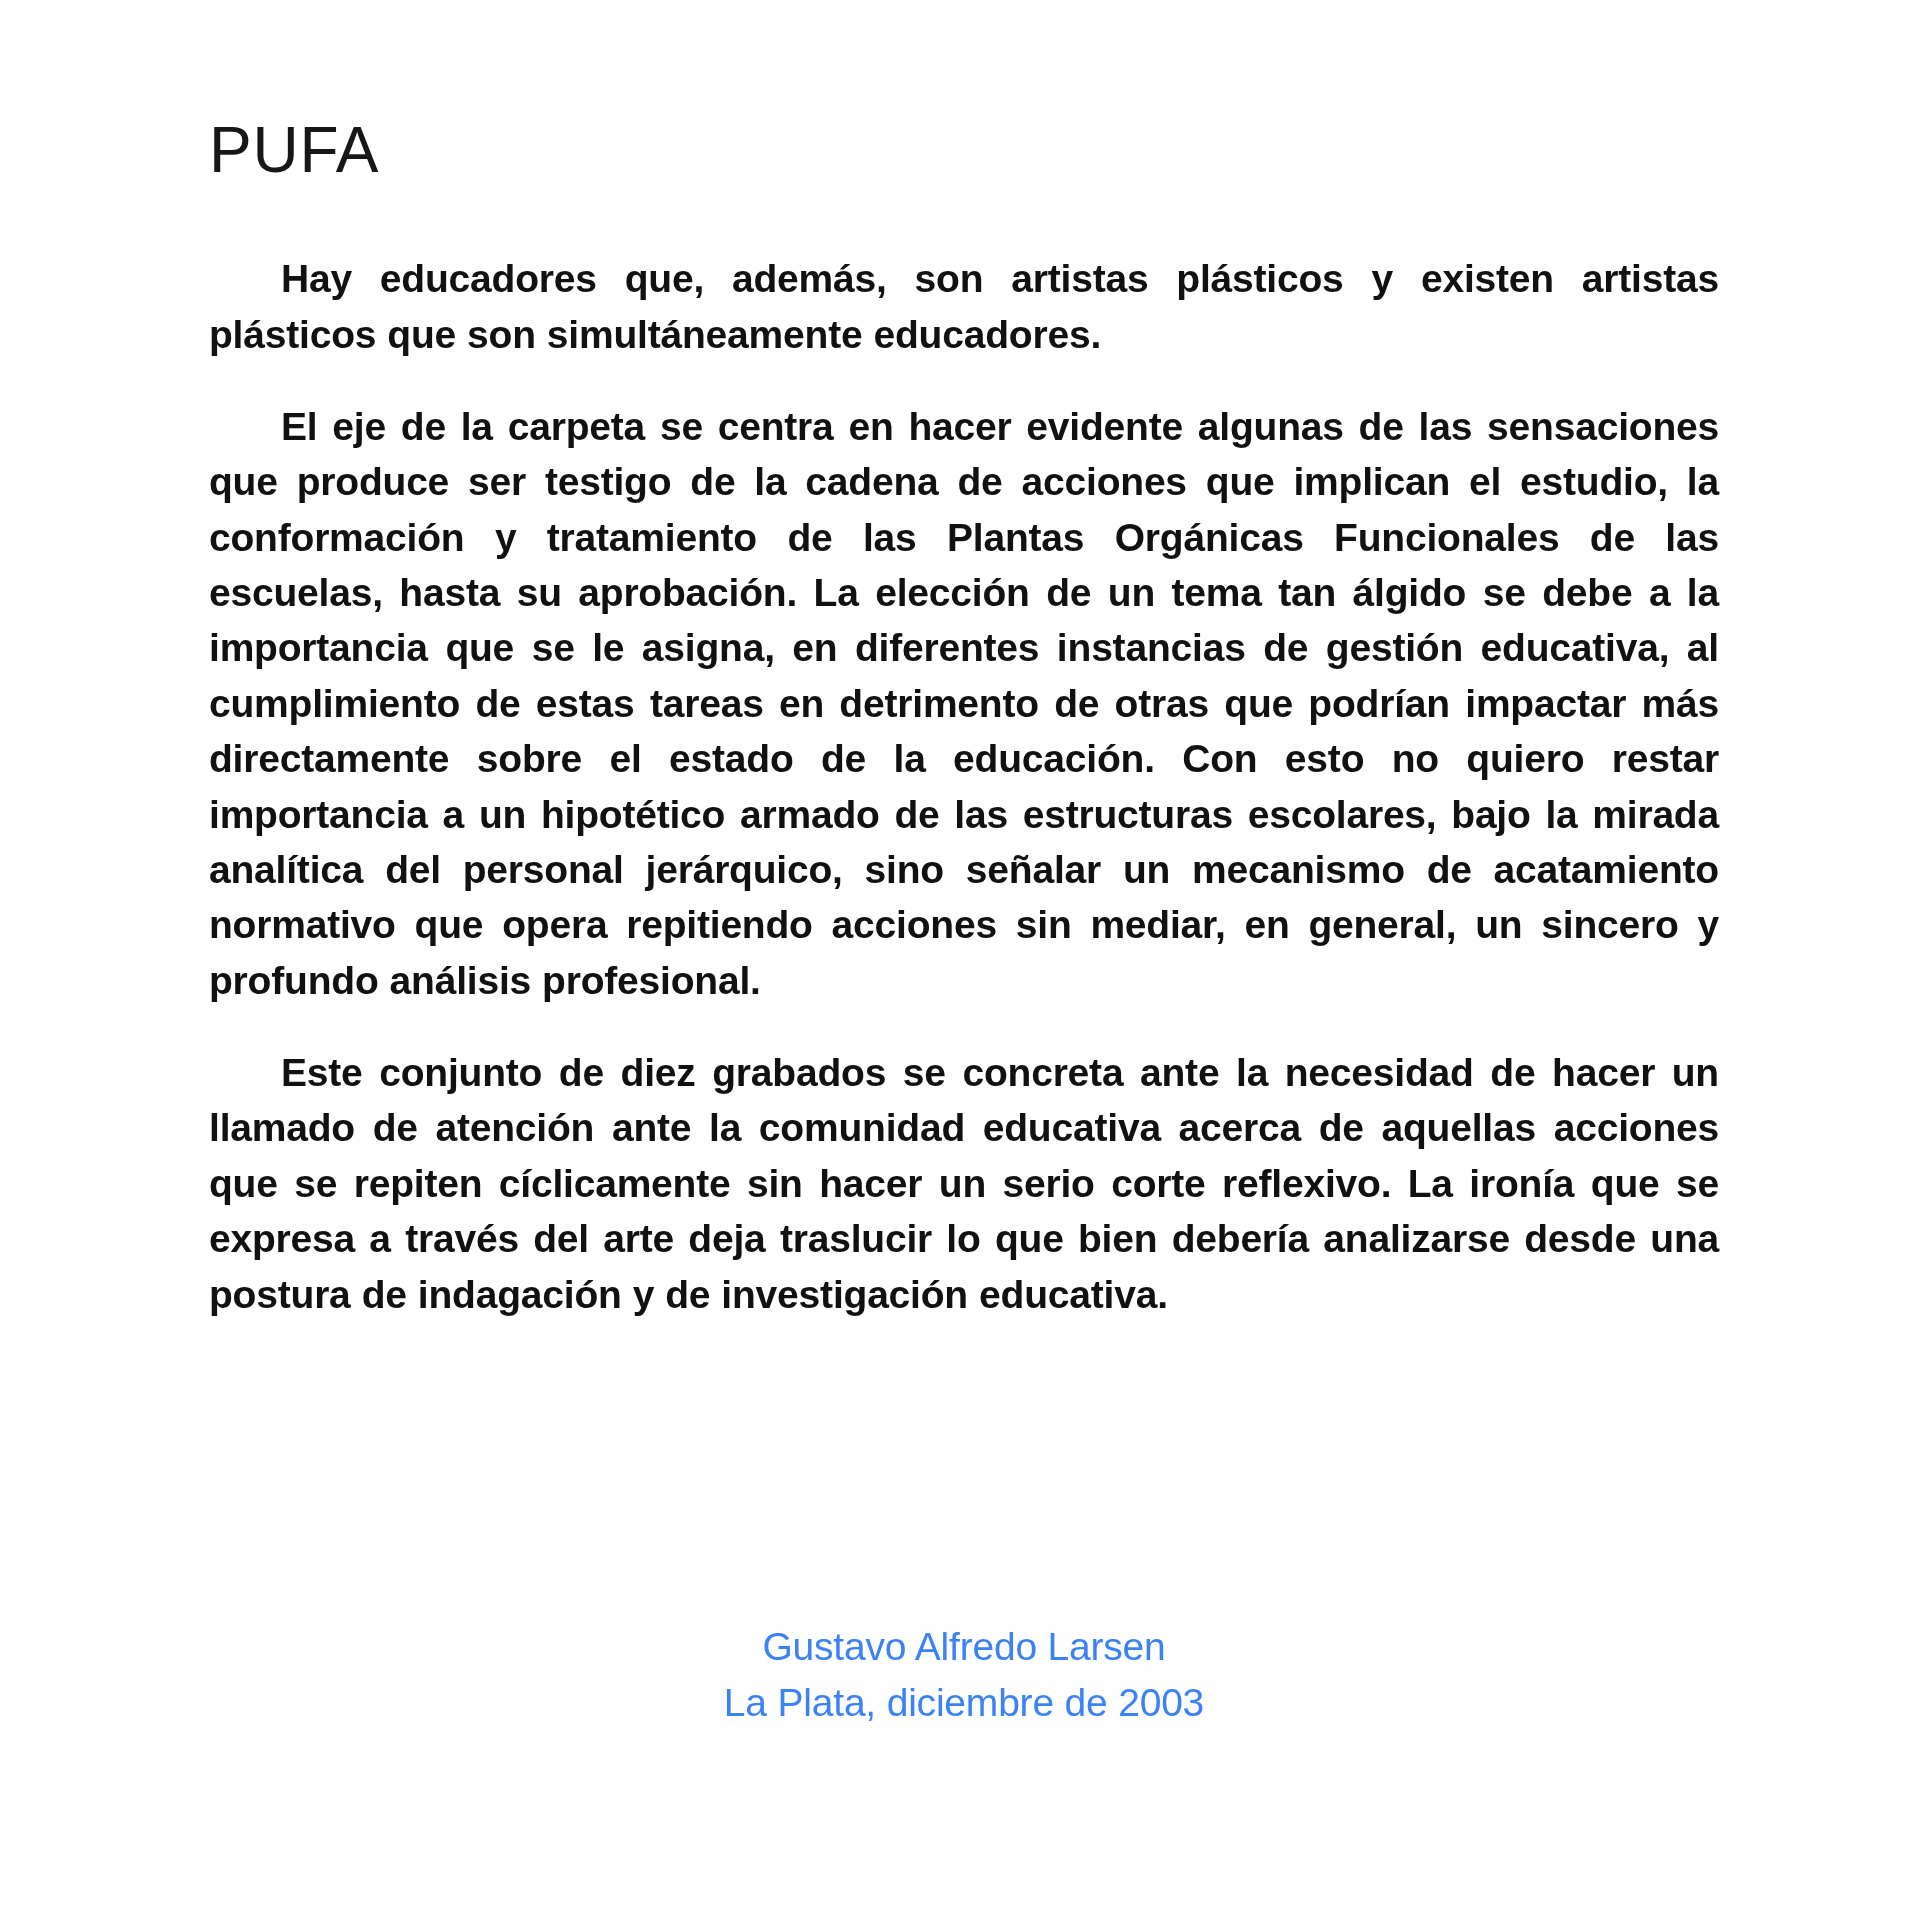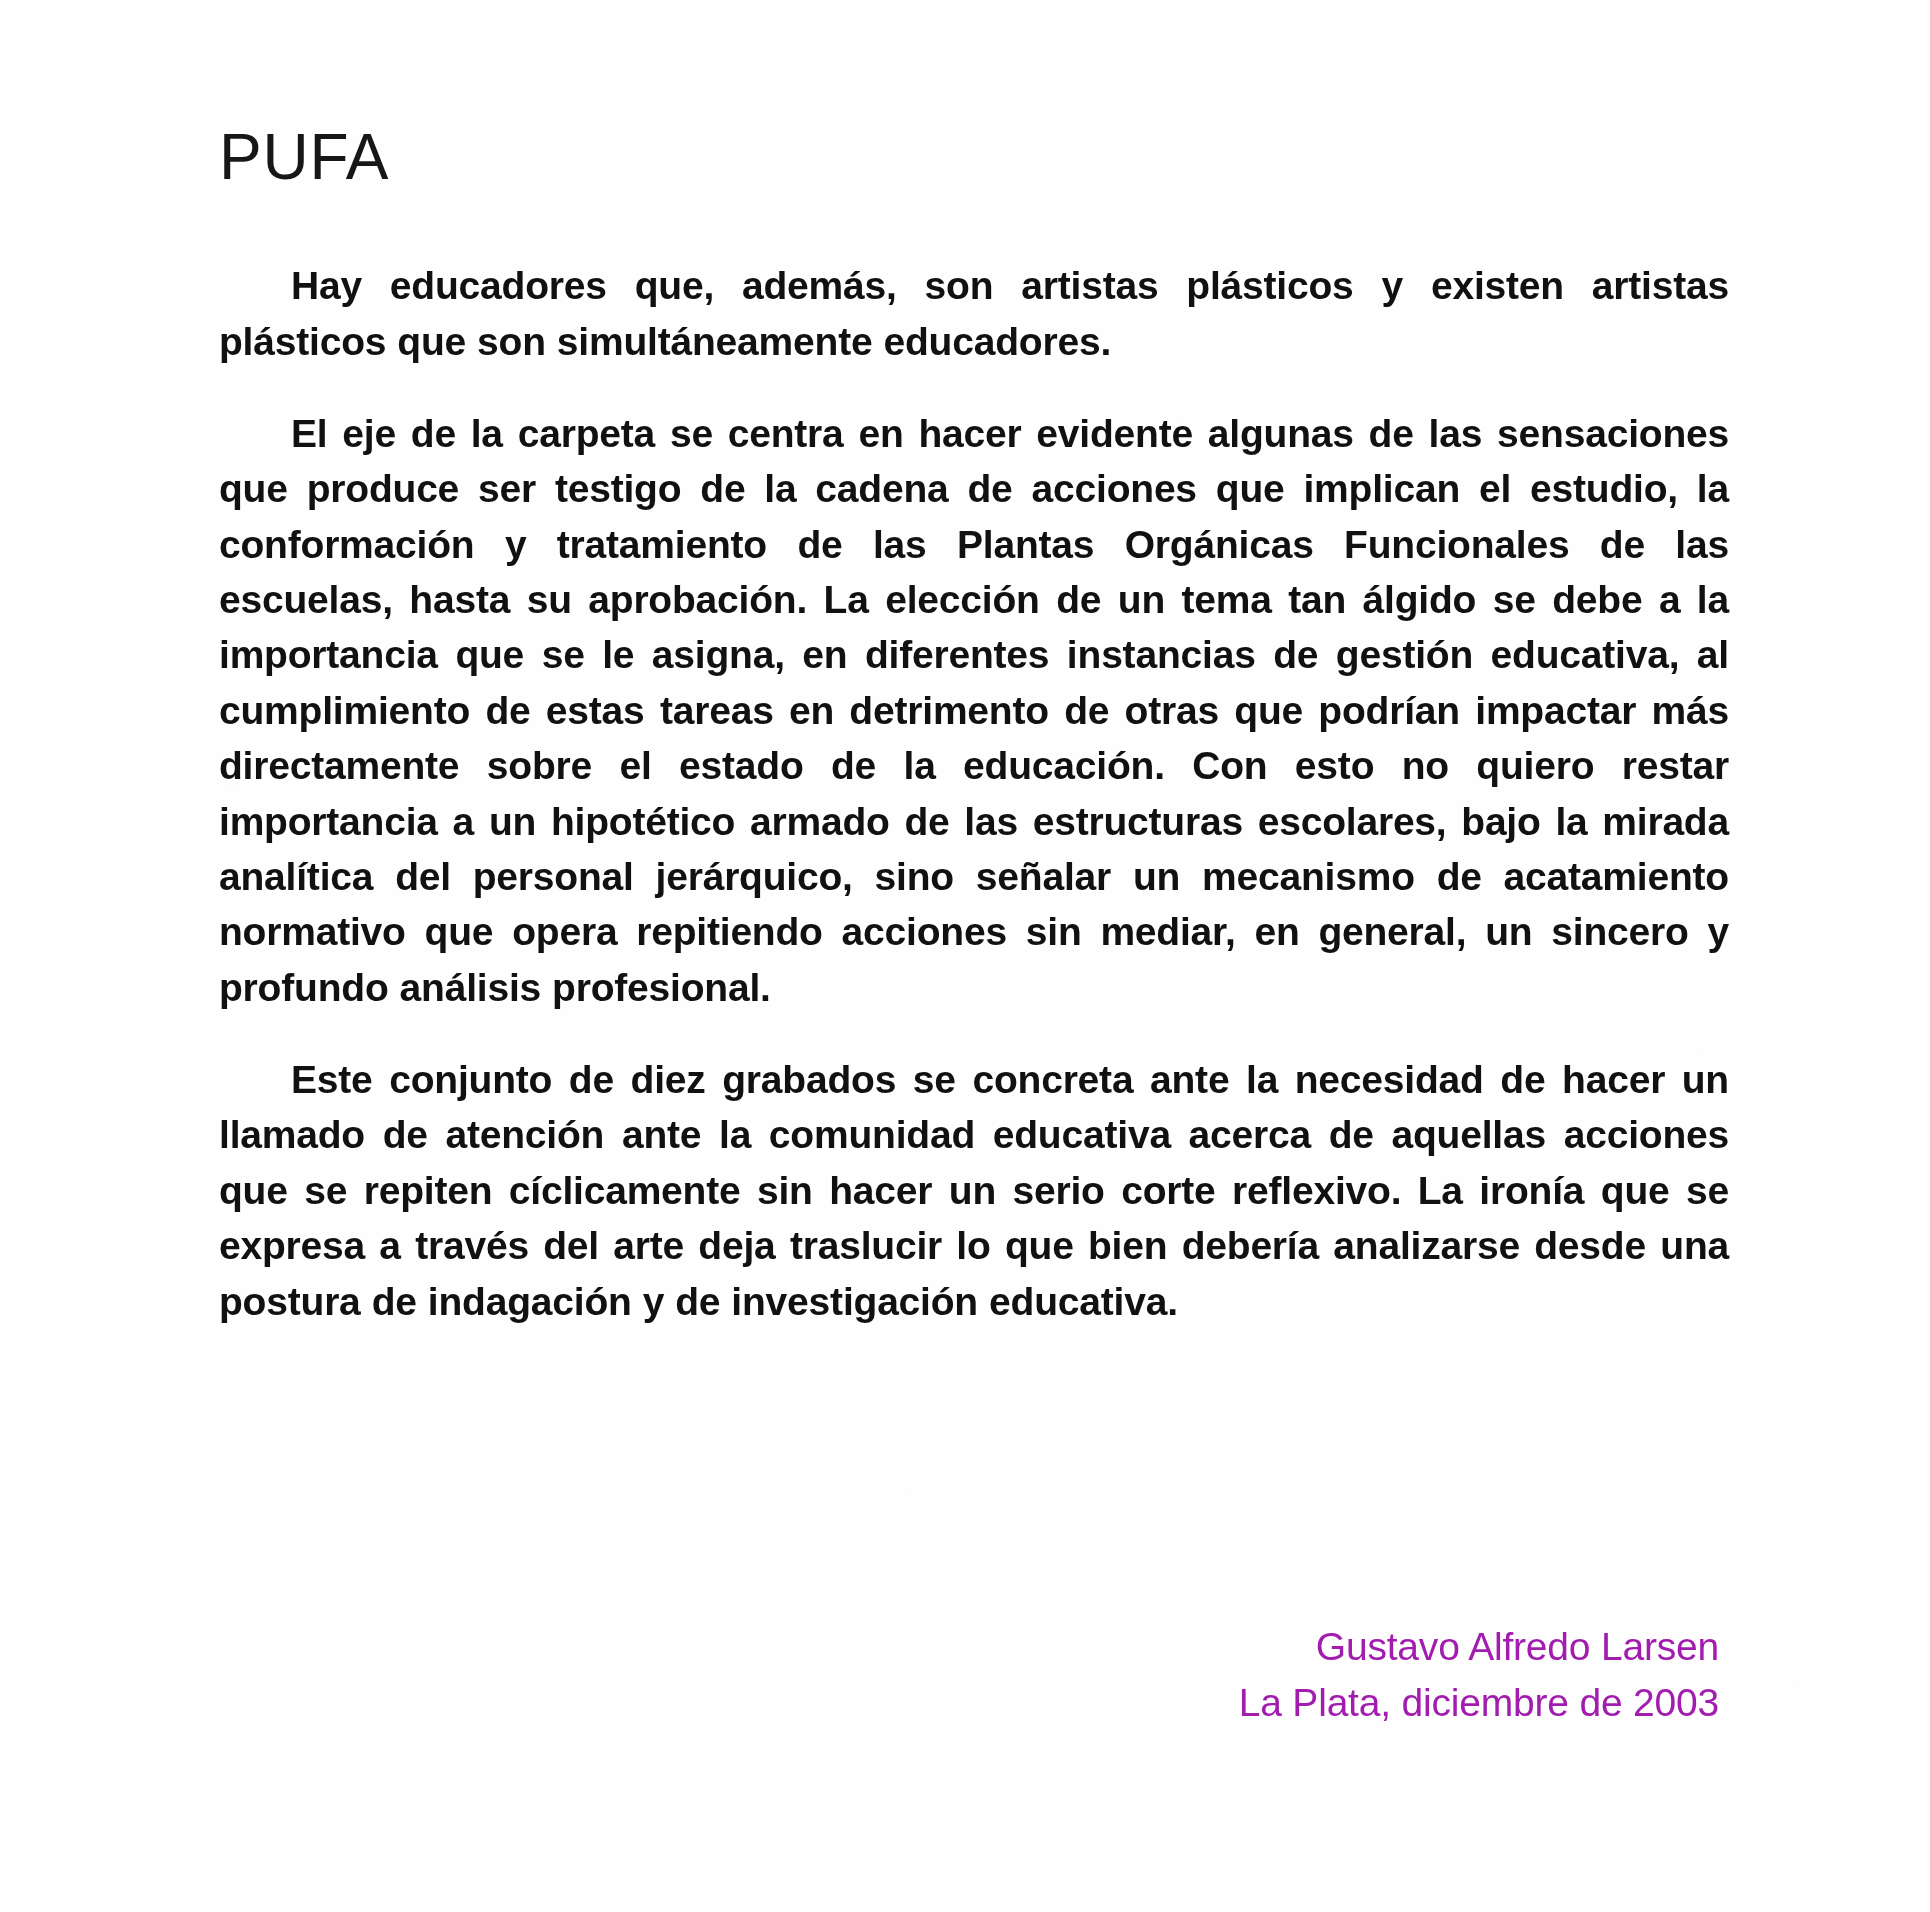--- a/index.html
+++ b/index.html
@@ -27,23 +27,22 @@
       radial-gradient(circle at 61% 22%, rgba(0,0,0,0.018) 0 0.9px, transparent 1.6px),
       radial-gradient(circle at 12% 41%, rgba(0,0,0,0.020) 0 1px, transparent 1.6px),
       radial-gradient(circle at 88% 55%, rgba(0,0,0,0.015) 0 0.9px, transparent 1.6px),
       radial-gradient(circle at 47% 78%, rgba(0,0,0,0.016) 0 0.9px, transparent 1.6px),
       radial-gradient(circle at 93% 88%, rgba(0,0,0,0.018) 0 1.1px, transparent 1.6px);
   }
 
   .sheet {
     position: absolute;
     left: 209px;
-    top: 124px;
+    top: 117px;
     width: 1510px;
-    margin-left: 10px;
   }
 
   .doc-title {
     font-size: 64px;
     font-weight: 400;
     letter-spacing: 0.8px;
     line-height: 1.05;
     margin: 0 0 67px 0;
     color: #171717;
   }
@@ -65,24 +64,24 @@
     content: "";
     display: inline-block;
     width: 72px;
   }
 
   .signature {
     position: absolute;
     left: 209px;
     top: 1619px;
     width: 1510px;
-    text-align: right;
+    text-align: center;
     font-size: 39px;
     line-height: 1.44;
-    color: #a21caf;
+    color: #3b82f6;
     letter-spacing: -0.2px;
   }
   .signature div { display: block; }
 </style>
 </head>
 <body>
 
 <div class="page"></div>
 
 <div class="sheet">

